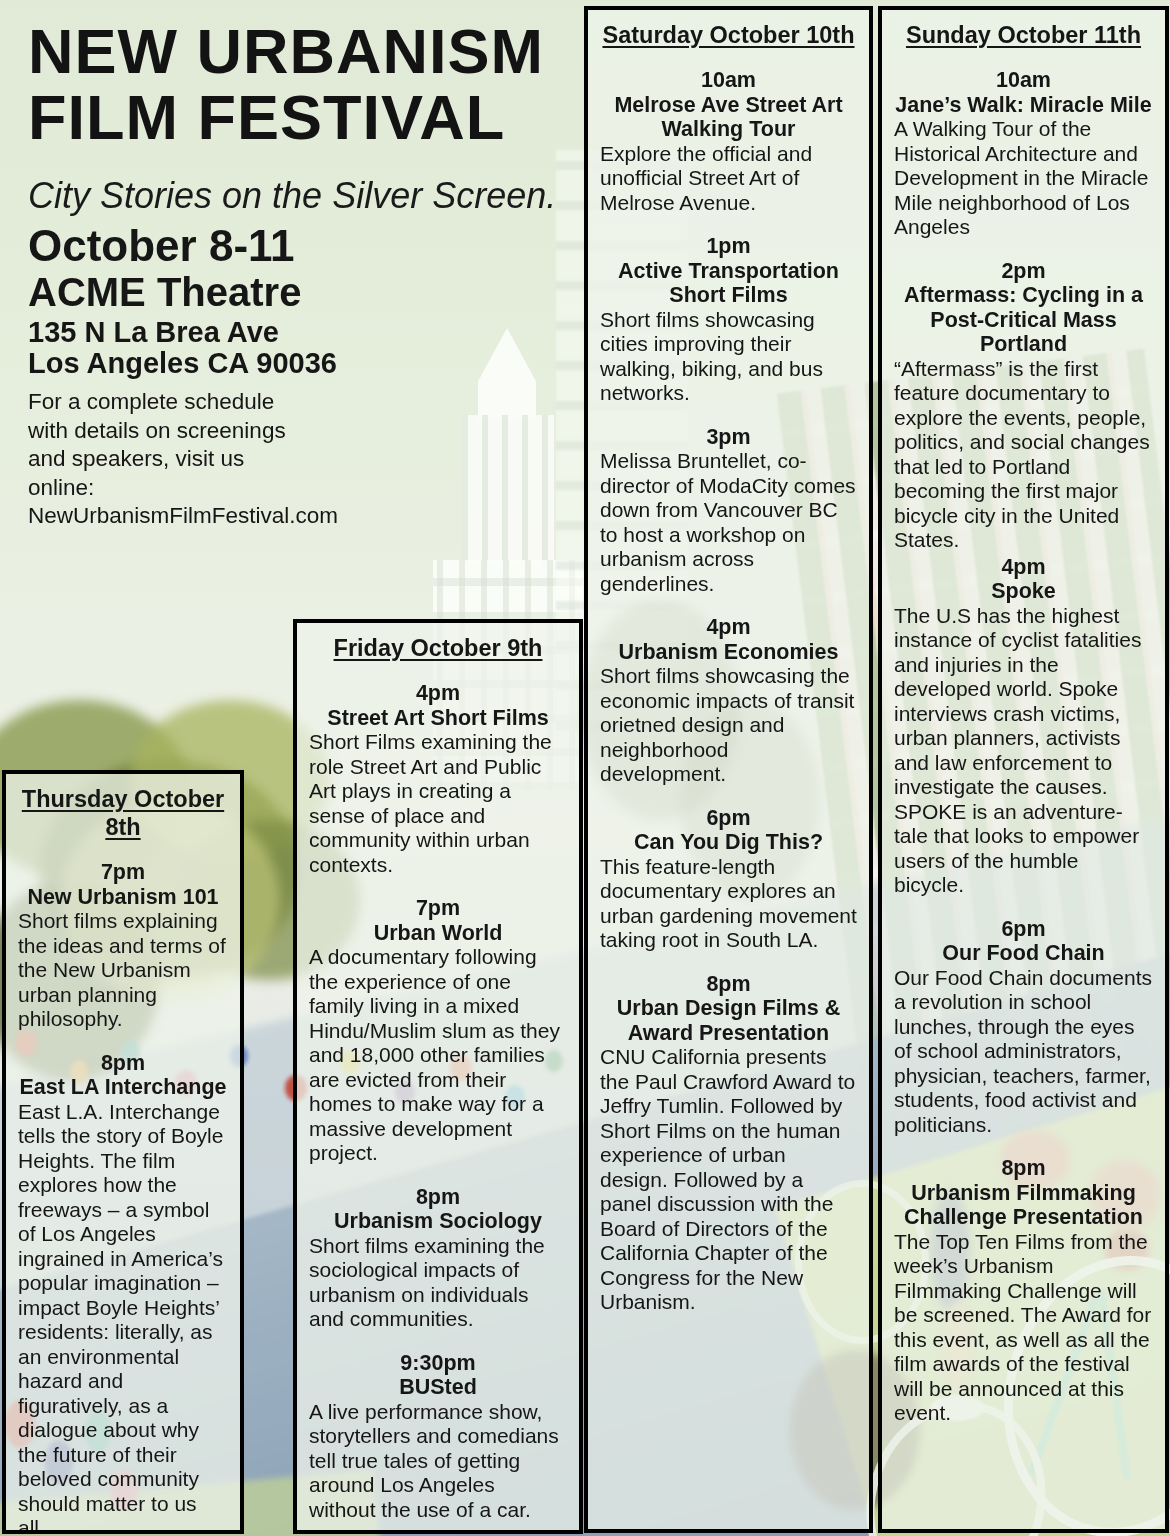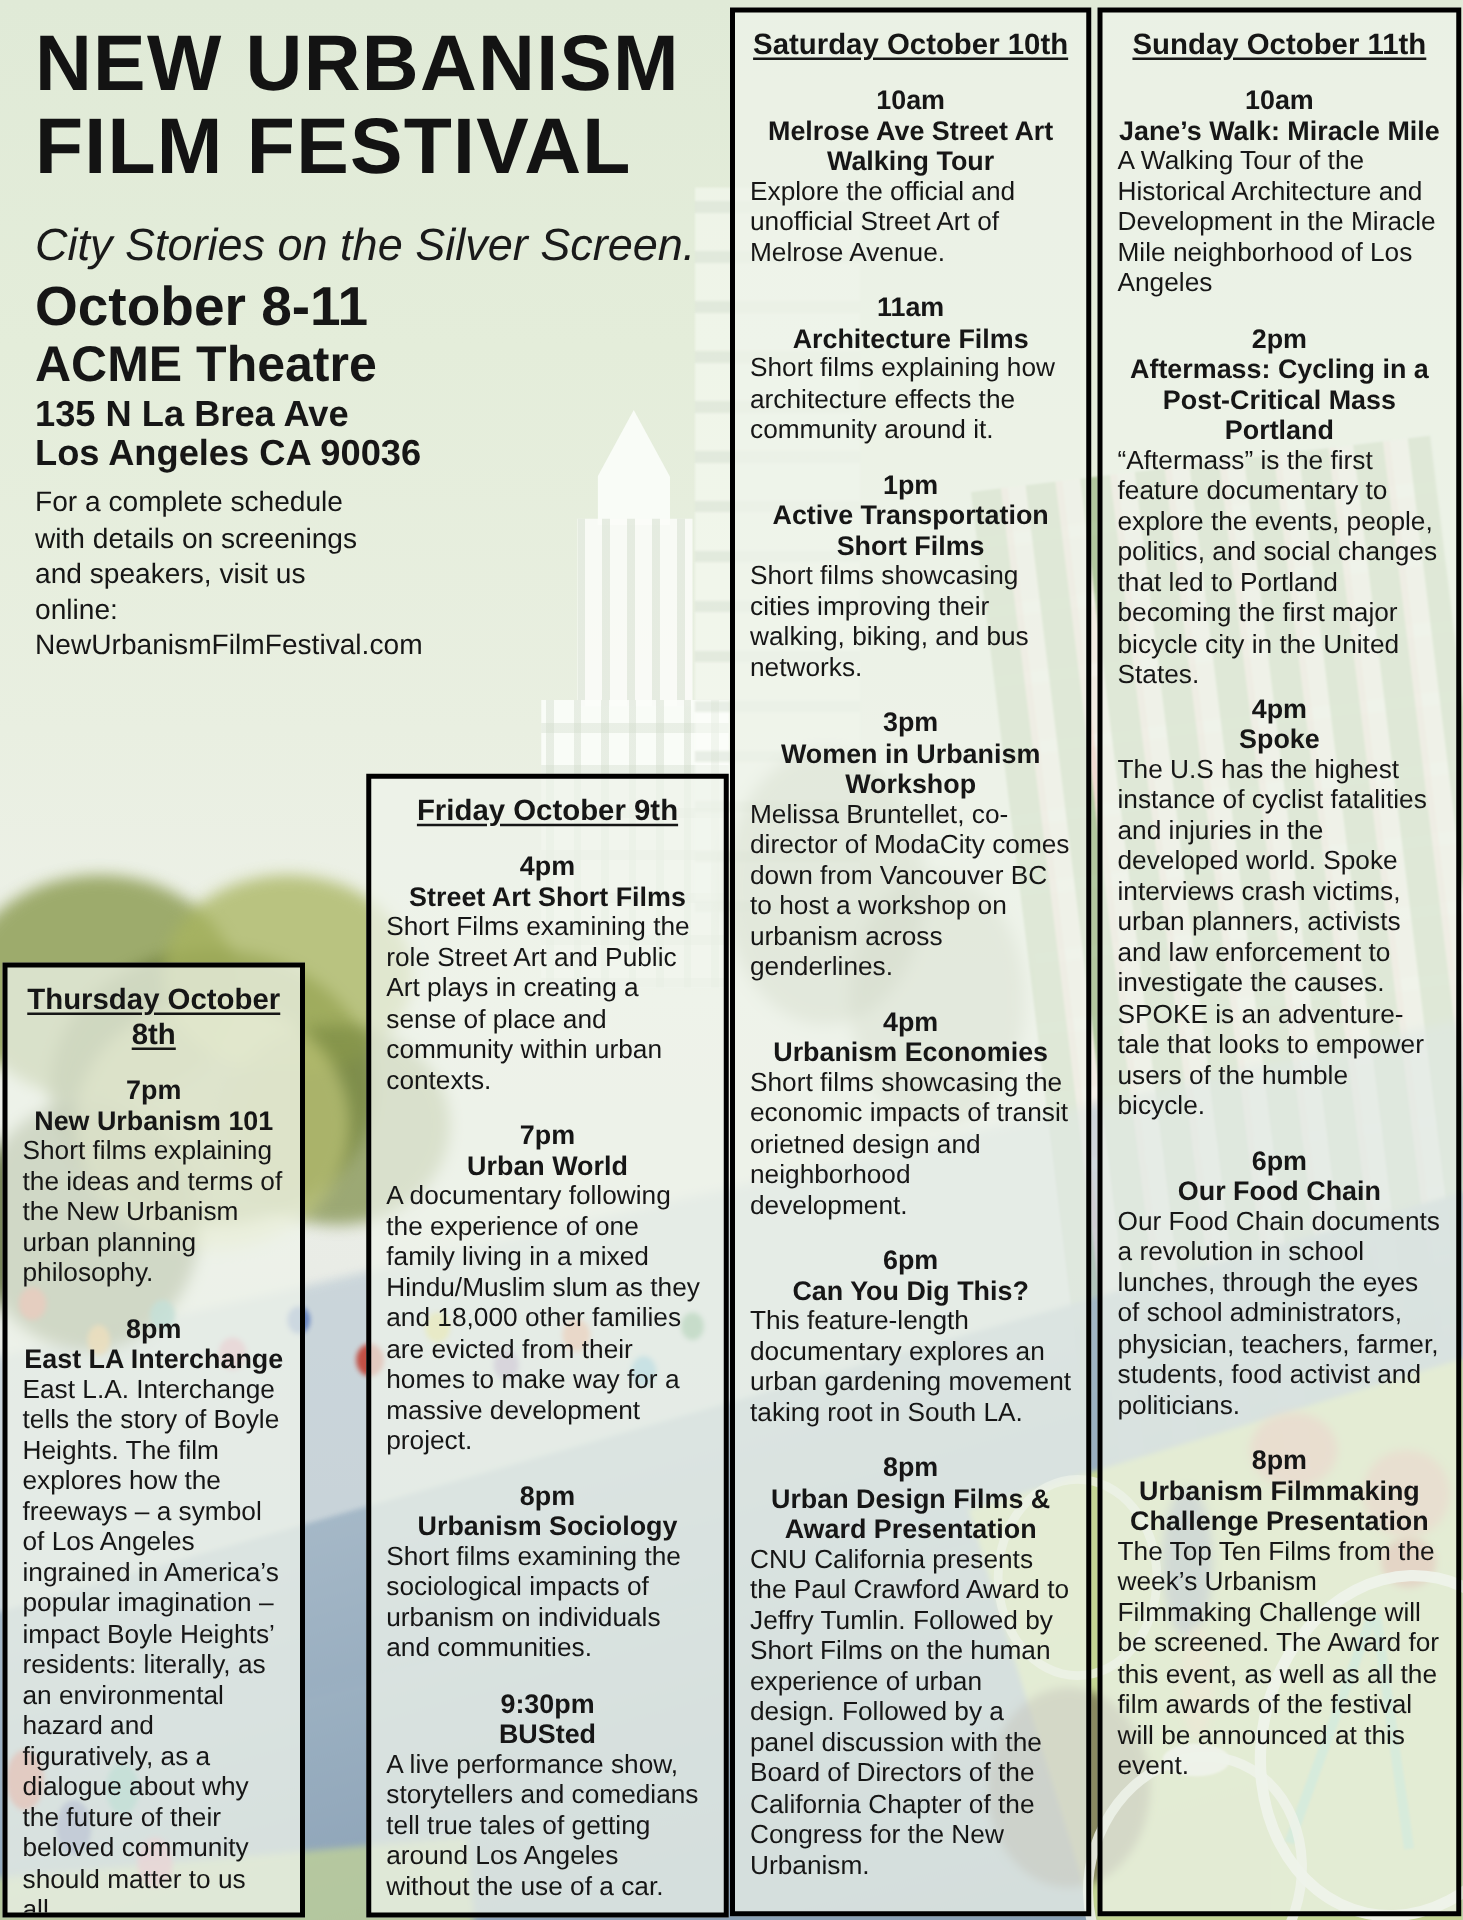--- a/index.html
+++ b/index.html
@@ -183,32 +183,26 @@
 
   <div class="box box-sat">
     <div class="day-header">Saturday October 10th</div>
     <div>
         <div class="event">
           <div class="ev-time">10am</div>
           <div class="ev-title">Melrose Ave Street Art Walking Tour</div>
           <div class="ev-desc">Explore the official and unofficial Street Art of Melrose Avenue.</div>
         </div>
         <div class="event">
-          <div class="ev-time">11am</div>
-          <div class="ev-title">Architecture Films</div>
-          <div class="ev-desc">Short films explaining how architecture effects the community around it.</div>
-        </div>
-        <div class="event">
           <div class="ev-time">1pm</div>
           <div class="ev-title">Active Transportation Short Films</div>
           <div class="ev-desc">Short films showcasing cities improving their walking, biking, and bus networks.</div>
         </div>
         <div class="event">
           <div class="ev-time">3pm</div>
-          <div class="ev-title">Women in Urbanism Workshop</div>
           <div class="ev-desc">Melissa Bruntellet, co-director of ModaCity comes down from Vancouver BC to host a workshop on urbanism across genderlines.</div>
         </div>
         <div class="event">
           <div class="ev-time">4pm</div>
           <div class="ev-title">Urbanism Economies</div>
           <div class="ev-desc">Short films showcasing the economic impacts of transit orietned design and neighborhood development.</div>
         </div>
         <div class="event">
           <div class="ev-time">6pm</div>
           <div class="ev-title">Can You Dig This?</div>

